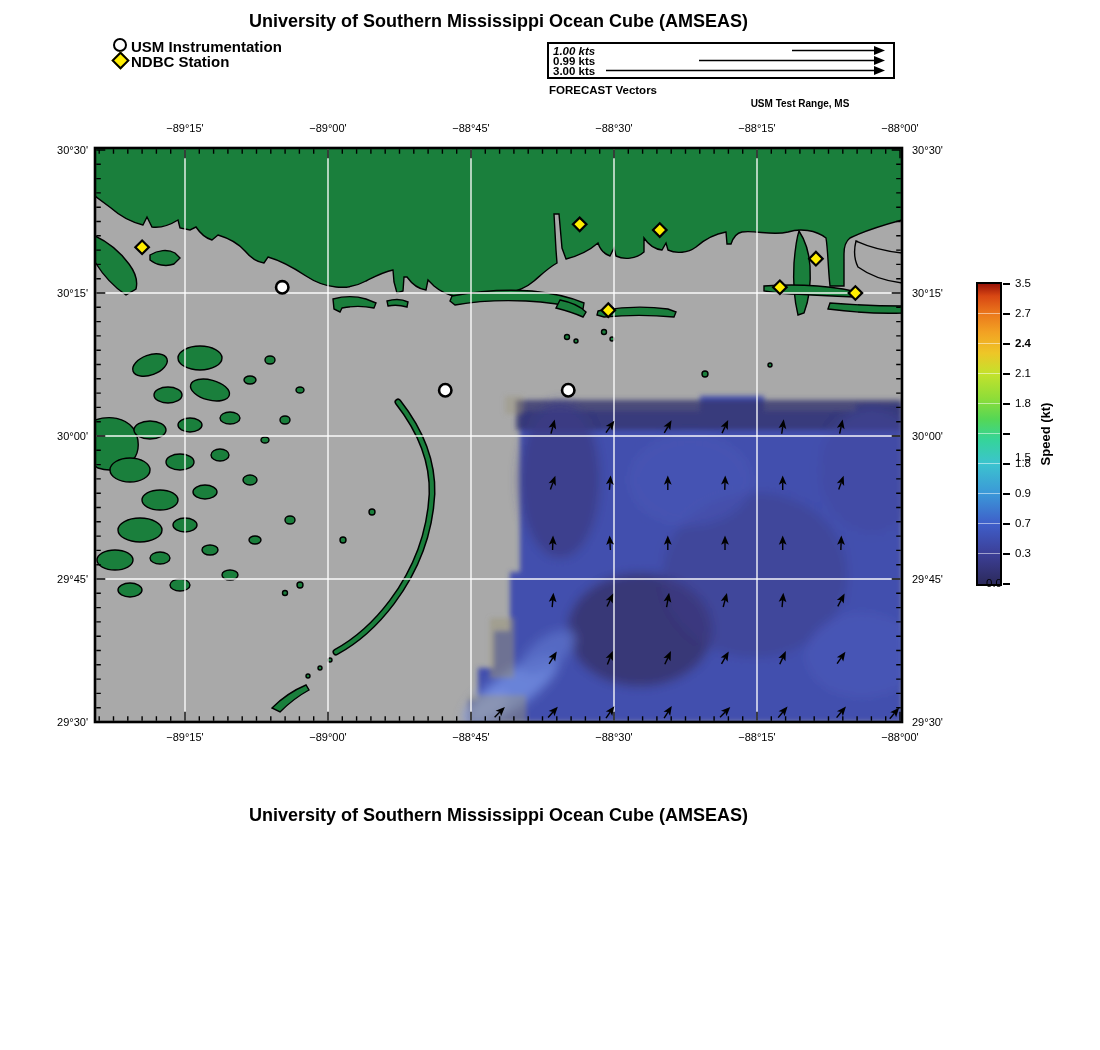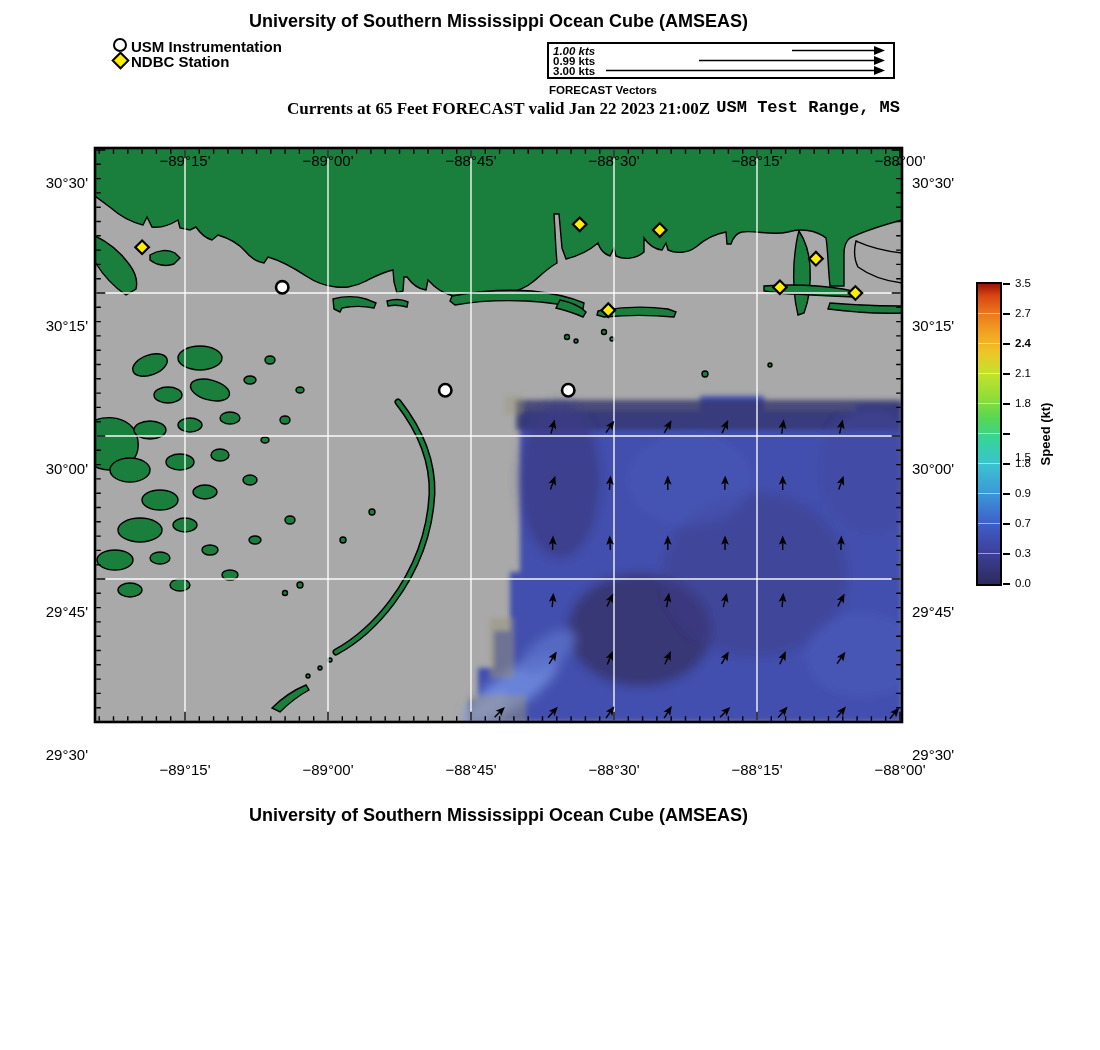--- a/index.html
+++ b/index.html
@@ -2,32 +2,32 @@
 <html style="--ndbc: #ffee00;"><head>
 <meta charset="utf-8">
 <style>
   html,body{margin:0;padding:0;background:#fff;}
   #page{position:relative;width:1100px;height:1050px;background:#fff;overflow:hidden;
         font-family:"Liberation Sans",sans-serif;color:#000;}
   .abs{position:absolute;white-space:nowrap;}
   .title{left:95px;width:807px;text-align:center;font-size:18px;font-weight:bold;}
   .subtitle{left:95px;width:807px;text-align:center;top:99px;
             font-family:"Liberation Serif",serif;font-size:17px;font-weight:bold;}
-  .region{left:700px;width:200px;text-align:right;top:98px;
-          font-family:Liberation Mono, monospace;font-size:17px;font-weight:bold;}
+  .region{left:700px;width:200px;text-align:center;top:98px;
+          font-family:Liberation Sans, sans-serif;font-size:10px;font-weight:bold;}
   .leg-label{font-size:15px;font-weight:bold;}
   .vs-caption{left:549px;top:84px;font-size:11.5px;font-weight:bold;}
   #legend-circle{left:113px;top:38px;width:10px;height:10px;border:2.5px solid #000;
                  border-radius:50%;background:#fff;}
   #legend-diamond{left:114px;top:54px;width:9px;height:9px;border:2px solid #000;
                   transform:rotate(45deg);background:var(--ndbc,#ffee00);}
   #vector-scale-box{left:547px;top:42px;width:348px;height:37px;border:2.5px solid #000;
                     box-sizing:border-box;background:#fff;}
   .vs-label{position:absolute;left:4px;font-size:11.5px;font-weight:bold;line-height:11px;}
-  .axlbl{position:absolute;font-size:15px;color:#000;white-space:nowrap;margin-top:32px;}
+  .axlbl{position:absolute;font-size:11px;color:#000;white-space:nowrap;}
   #colorbar{left:976px;top:282px;width:26px;height:304px;border:2px solid #000;
             box-sizing:border-box;}
   .cb-tick{position:absolute;width:7px;height:2px;background:#000;}
   .cb-lbl{position:absolute;font-size:11.5px;}
   .cb-white{position:absolute;left:0;width:100%;height:1px;background:rgba(255,255,255,.5);}
   #cb-title{left:986px;top:426px;width:120px;height:16px;text-align:center;
             font-size:13px;font-weight:bold;transform:rotate(-90deg);}
   svg{position:absolute;left:0;top:0;}
 </style>
 </head>
@@ -49,21 +49,20 @@
         <path d="M336,16.5 L325,12 L325,21 Z" fill="#000"></path>
         <line x1="57" y1="26.5" x2="327" y2="26.5" stroke="#000" stroke-width="1.3"></line>
         <path d="M336,26.5 L325,22 L325,31 Z" fill="#000"></path>
       </svg>
 <div class="vs-label" style="top: 2px; font-style: italic;">1.00 kts</div>
       <div class="vs-label" style="top: 12px;">0.99 kts</div>
       <div class="vs-label" style="top: 22px;">3.00 kts</div>
     </div>
 <div class="abs vs-caption">FORECAST Vectors</div>
 
-<div class="abs subtitle">Currents at 65 Feet FORECAST valid Jan 22 2023 21:00Z</div>
 <div class="abs region">USM Test Range, MS</div>
 
 <svg id="map-svg" width="1100" height="765" viewBox="0 0 1100 765">
   <defs>
     <filter id="soft" x="-5%" y="-5%" width="110%" height="110%">
       <feGaussianBlur stdDeviation="2.6"></feGaussianBlur>
     </filter>
     <filter id="soft2" x="-20%" y="-20%" width="140%" height="140%">
       <feGaussianBlur stdDeviation="5"></feGaussianBlur>
     </filter>
@@ -421,19 +420,19 @@
       <div class="abs cb-lbl" style="left: 1015px; top: 451px;">1.5</div>
       <div class="abs cb-tick" style="left: 1003px; top: 463px;"></div>
       <div class="abs cb-lbl" style="left: 1015px; top: 457px;">1.8</div>
       <div class="abs cb-tick" style="left: 1003px; top: 493px;"></div>
       <div class="abs cb-lbl" style="left: 1015px; top: 487px;">0.9</div>
       <div class="abs cb-tick" style="left: 1003px; top: 523px;"></div>
       <div class="abs cb-lbl" style="left: 1015px; top: 517px;">0.7</div>
       <div class="abs cb-tick" style="left: 1003px; top: 553px;"></div>
       <div class="abs cb-lbl" style="left: 1015px; top: 547px;">0.3</div>
       <div class="abs cb-tick" style="left: 1003px; top: 583px;"></div>
-      <div class="abs cb-lbl" style="left: 1015px; top: 577px; text-align: center;">0.0</div>
+      <div class="abs cb-lbl" style="left: 986px; top: 577px; text-align: center;">0.0</div>
     </div>
 <div class="abs" id="cb-title">Speed (kt)</div>
 
 <div class="abs title" style="top:805px">University of Southern Mississippi Ocean Cube (AMSEAS)</div>
 
 </div>
 
 </body></html>

